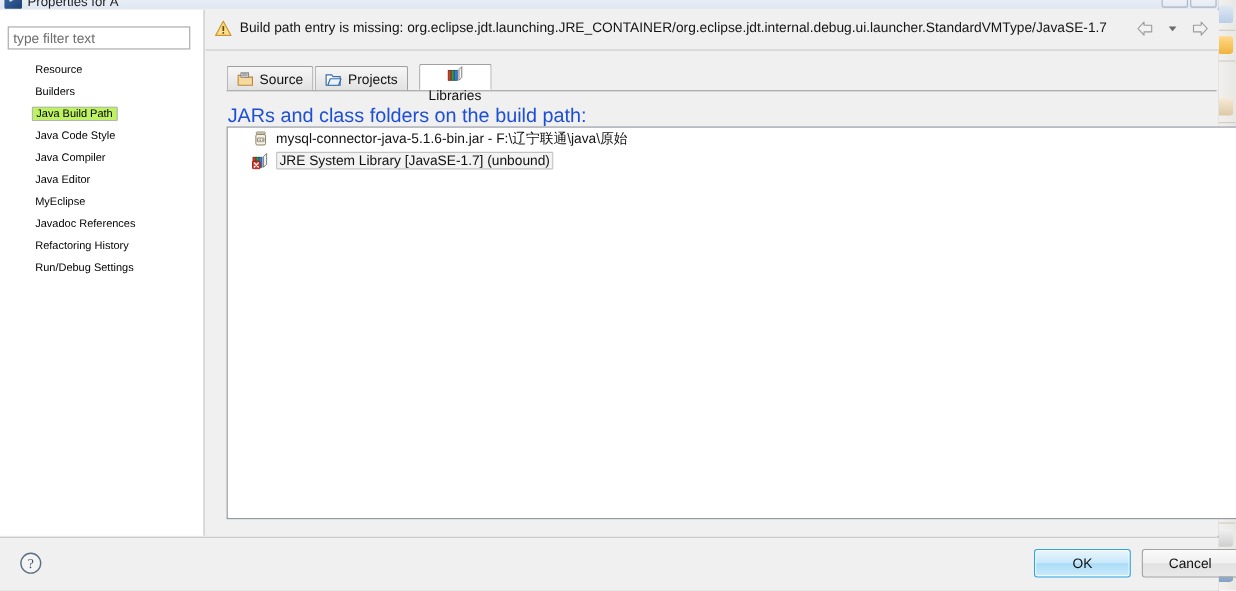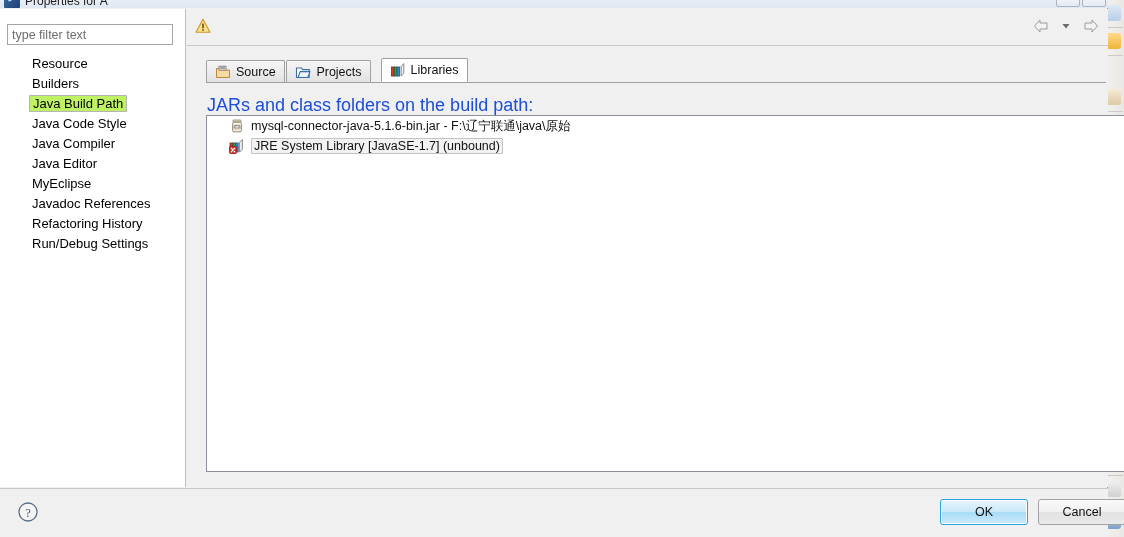--- a/index.html
+++ b/index.html
@@ -137,21 +137,21 @@
 
   #tree {
     position: absolute;
     left: 0; top: 45px;
     width: 185px;
   }
   .tree-item {
     height: 20px;
     line-height: 20px;
     padding-left: 32px;
-    font-size: 13px;
+    font-size: 10px;
     color: #000;
     white-space: nowrap;
     box-sizing: border-box;
   }
   .tree-item.selected .tree-label {
     background: #bef264;
     border: 1px solid #b4b4b4;
     padding: 0 3px;
     margin-left: -3px;
     border-radius: 1px;
@@ -377,20 +377,21 @@
   </div>
 
   <div id="content">
 
     <div id="message-bar">
       <svg id="warning-icon" viewBox="0 0 16 16">
         <path d="M8 1.3 L15 14.2 H1 Z" fill="#fbdf8b" stroke="#c9972c" stroke-width="1.1" stroke-linejoin="round"></path>
         <rect x="7.2" y="5.6" width="1.6" height="4.6" rx="0.5" fill="#6b4a10"></rect>
         <rect x="7.2" y="11.1" width="1.6" height="1.6" rx="0.5" fill="#6b4a10"></rect>
       </svg>
+      <div id="message-text">Build path entry is missing: org.eclipse.jdt.launching.JRE_CONTAINER/org.eclipse.jdt.internal.debug.ui.launcher.StandardVMType/JavaSE-1.7</div>
       <div id="nav-arrows">
         <svg class="nav-arrow" viewBox="0 0 18 18">
           <path d="M8 3 L8 6 L15 6 L15 12 L8 12 L8 15 L2.5 9 Z" fill="#f2f2f2" stroke="#9b9b9b" stroke-width="1" stroke-linejoin="round"></path>
         </svg>
         <svg class="nav-chevron" viewBox="0 0 18 18">
           <path d="M5.5 7 L12.5 7 L9 11.5 Z" fill="#6a6a6a"></path>
         </svg>
         <svg class="nav-arrow" viewBox="0 0 18 18">
           <path d="M10 3 L10 6 L3 6 L3 12 L10 12 L10 15 L15.5 9 Z" fill="#f2f2f2" stroke="#9b9b9b" stroke-width="1" stroke-linejoin="round"></path>
         </svg>
@@ -406,21 +407,21 @@
             </svg></span>
           <span>Source</span>
         </div>
         <div class="tab" style="left: 80.4px;">
           <span class="tab-icon"><svg viewBox="0 0 16 16">
               <path d="M1.5 4h5l1.2 1.6h6.5v7.9H1.5z" fill="#ffffff" stroke="#3a6ea5" stroke-width="1.1"></path>
               <path d="M3 13.5 L5.2 7.6 H15 L12.8 13.5 Z" fill="#eaf2fb" stroke="#3a6ea5" stroke-width="1.1" stroke-linejoin="round"></path>
             </svg></span>
           <span>Projects</span>
         </div>
-        <div class="tab active" style="left: 174.6px;">
+        <div class="tab active" style="left: 174.6px; flex-direction: column;">
           <span class="tab-icon"><svg viewBox="0 0 16 16">
               <rect x="1.5" y="5" width="2.6" height="9" fill="#d93a2b" stroke="#8c2018" stroke-width="0.8"></rect>
               <rect x="4.3" y="5" width="2.6" height="9" fill="#2f9e45" stroke="#1b6029" stroke-width="0.8"></rect>
               <rect x="7.1" y="5" width="2.6" height="9" fill="#3f7fd0" stroke="#23518c" stroke-width="0.8"></rect>
               <path d="M11.2 14 L11.2 4.2 L13.8 1.6 L13.8 11.4 Z" fill="#f3f3f3" stroke="#6f6f6f" stroke-width="0.8"></path>
             </svg></span>
           <span>Libraries</span>
         </div>
       </div>
 

